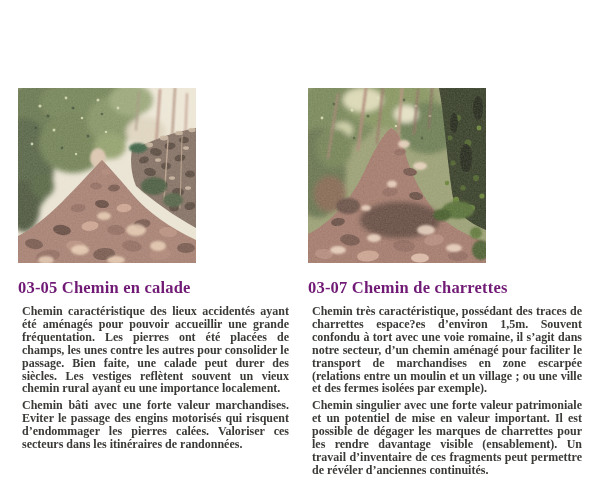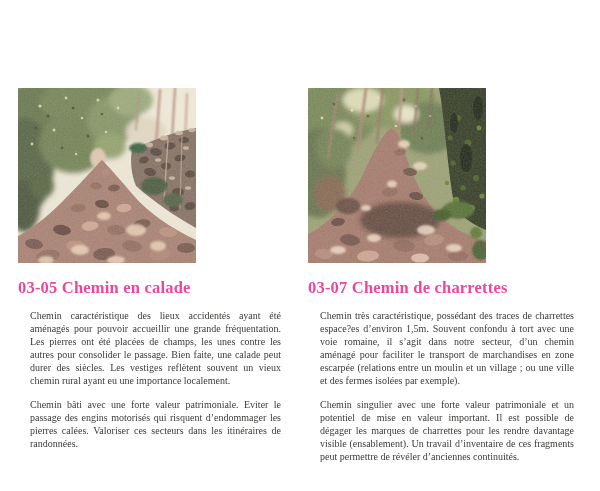--- a/index.html
+++ b/index.html
@@ -26,29 +26,30 @@
     width: 178px; height: 175px;
     line-height: 0;
   }
   figure.photo svg { display: block; }
   h2.article-title {
     margin: 0 0 7px 0;
     font-size: 16.5px;
     line-height: 1.15;
     font-weight: bold;
     letter-spacing: 0.2px;
-    color: #ec4899;
+    color: #701a75;
   }
   p.body-par {
-    margin: 12px;
-    font-size: 10px;
+    margin: 4px;
+    font-size: 12px;
     line-height: 12.9px;
     text-align: justify;
     color: #3b3a37;
     hyphens: auto;
+    font-weight: bold;
     -webkit-hyphens: auto;
   }
 </style>
 </head>
 <body>
 
 <div class="page">
   <div class="row">
 
     <section class="col left">
@@ -165,21 +166,21 @@
             <ellipse cx="62" cy="162" rx="9" ry="5"></ellipse>
             <ellipse cx="28" cy="172" rx="8" ry="4"></ellipse>
             <ellipse cx="140" cy="158" rx="8" ry="5"></ellipse>
             <ellipse cx="98" cy="172" rx="9" ry="4"></ellipse>
           </g>
           <rect width="178" height="175" filter="url(#grainL)" opacity="0.45"></rect>
         </svg>
       </figure>
       <h2 class="article-title">03-05 Chemin en calade</h2>
       <p class="body-par">Chemin caractéristique des lieux accidentés ayant été aménagés pour pouvoir accueillir une grande fréquentation. Les pierres ont été placées de champs, les unes contre les autres pour consolider le passage. Bien faite, une calade peut durer des siècles. Les vestiges reflètent souvent un vieux chemin rural ayant eu une importance localement.</p>
-      <p class="body-par">Chemin bâti avec une forte valeur patrimoniale. Eviter le passage des engins motorisés qui risquent d’endommager les pierres calées. Valoriser ces secteurs dans les itinéraires de randonnées.</p>
+      <p class="body-par">Chemin bâti avec une forte valeur marchandises. Eviter le passage des engins motorisés qui risquent d’endommager les pierres calées. Valoriser ces secteurs dans les itinéraires de randonnées.</p>
     </section>
 
     <section class="col right">
       <figure class="photo">
         <svg width="178" height="175" viewBox="0 0 178 175" xmlns="http://www.w3.org/2000/svg">
           <defs>
             <filter id="blurR" x="-30%" y="-30%" width="160%" height="160%">
                 <feGaussianBlur stdDeviation="2.6"></feGaussianBlur>
               </filter>
             <filter id="blurR2" x="-40%" y="-40%" width="180%" height="180%">

